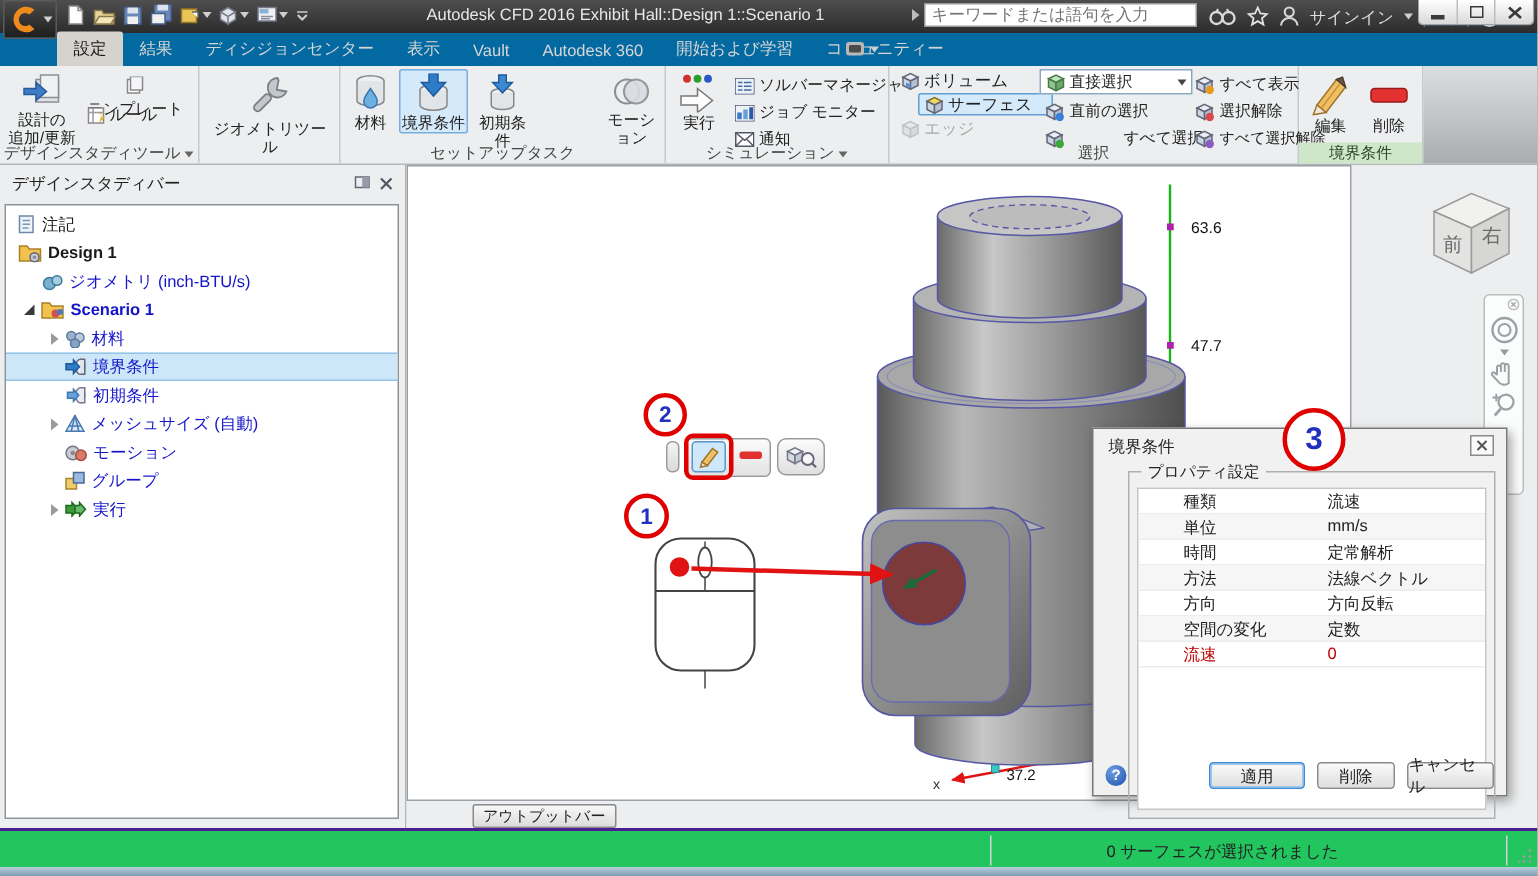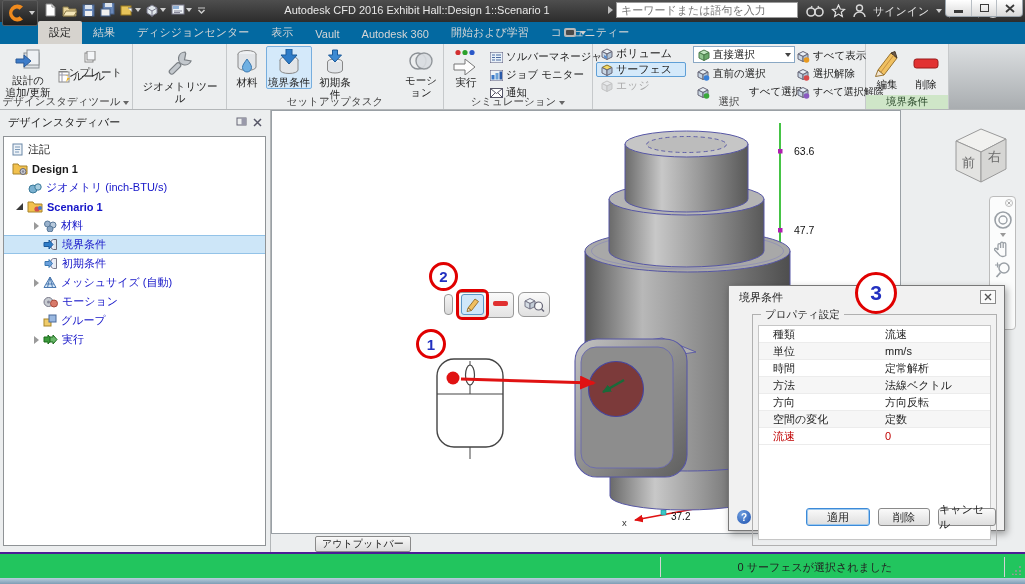--- a/index.html
+++ b/index.html
@@ -48,21 +48,21 @@
   .glabel{position:absolute;bottom:0;left:0;right:0;height:14px;text-align:center;
     font-size:10.5px;color:#444;white-space:nowrap;}
   .glabel .caret{border-top-color:#666;margin-left:3px;}
   .bigbtn{position:absolute;top:2px;display:flex;flex-direction:column;align-items:center;
     font-size:10.5px;color:#222;line-height:12px;text-align:center;padding-top:2px;border:1px solid transparent;border-radius:2px;}
   .bigbtn .bicon{margin-bottom:1px;}
   .bigbtn.hl{background:#d4e9fa;border:1px solid #77aede;}
   .rowitem{position:absolute;display:flex;align-items:center;gap:3px;font-size:10.5px;color:#222;white-space:nowrap;}
   .stackbtn{position:absolute;left:3px;width:90px;height:15px;display:flex;align-items:center;gap:3px;
     font-size:11px;color:#222;padding:0 3px;border:1px solid transparent;border-radius:2px;white-space:nowrap;}
-  .stackbtn.hl{background:#d4e9fa;border:1px solid #5f9fd6;}
+  .stackbtn.hl{background:#d4e9fa;border:1px solid #5f9fd6;margin-left:16px;}
   .stackbtn.dis{color:#a9a9a9;}
   #combo-direct{position:absolute;left:100px;top:2px;width:102px;height:17px;background:#fff;
     border:1px solid #8aa8c4;display:flex;align-items:center;gap:3px;font-size:10.5px;color:#222;padding:0 3px;}
   #combo-direct .caret{margin-left:auto;}
   .glabel.green{background:#cfe6c8;color:#2c4a2c;}
   #ribbon-empty{position:absolute;left:949px;top:0;width:76px;height:65px;
     background:linear-gradient(#dcdfe1,#a9adb0);}
   
   #leftpanel{position:absolute;left:0;top:110px;width:271px;height:442px;background:#eceeef;border-right:1px solid #b3b6b8;}
   #lp-header{position:absolute;left:0;top:0;right:0;height:25px;font-size:11px;color:#222;
@@ -107,21 +107,21 @@
   #dialog{position:absolute;left:728px;top:285px;width:277px;height:246px;background:#f1f1f1;
     border:1px solid #787878;box-shadow:2px 3px 7px rgba(0,0,0,.35);z-index:5;}
   #dlg-title{position:absolute;left:10px;top:4px;font-size:11px;color:#222;}
   #dlg-close{position:absolute;right:8px;top:4px;width:16px;height:14px;border:1px solid #8a8a8a;
     background:#fafafa;display:flex;align-items:center;justify-content:center;}
   #dlg-group{position:absolute;left:7px;top:28px;right:7px;height:232px;border:1px solid #b0b0b0;margin-left:16px;}
   #dlg-group-label{position:absolute;left:8px;top:-7px;background:#f1f1f1;padding:0 4px;font-size:10.5px;color:#222;}
   #dlg-table{position:absolute;left:5px;top:10px;right:5px;bottom:5px;background:#fff;border:1px solid #c6c6c6;overflow:hidden;}
   .drow{height:17px;display:flex;align-items:center;font-size:11px;color:#222;border-bottom:1px solid #ececec;}
   .drow:nth-child(even){background:#f6f6f6;}
-  .drow .dl{width:118px;padding-left:14px;}
+  .drow .dl{width:118px;padding-left:30px;}
   .drow .dv{flex:1;padding-left:8px;}
   .drow.red .dl,.drow.red .dv{color:#c00000;}
   .dlg-btn{position:absolute;top:222px;height:18px;font-size:11px;color:#222;background:linear-gradient(#fafafa,#dedede);
     border:1px solid #8a8a8a;border-radius:3px;display:flex;align-items:center;justify-content:center;}
   #btn-apply{left:77px;width:64px;border:1px solid #3c8ad8;box-shadow:0 0 0 1px #9cc8ee inset;}
   #btn-del{left:149px;width:52px;}
   #btn-cancel{left:209px;width:58px;}
   #dlg-help{position:absolute;left:8px;top:224px;width:14px;height:14px;border-radius:50%;
     background:radial-gradient(circle at 35% 30%,#6f9fe0,#1c4fae);color:#fff;font-size:10px;font-weight:bold;
     display:flex;align-items:center;justify-content:center;}

